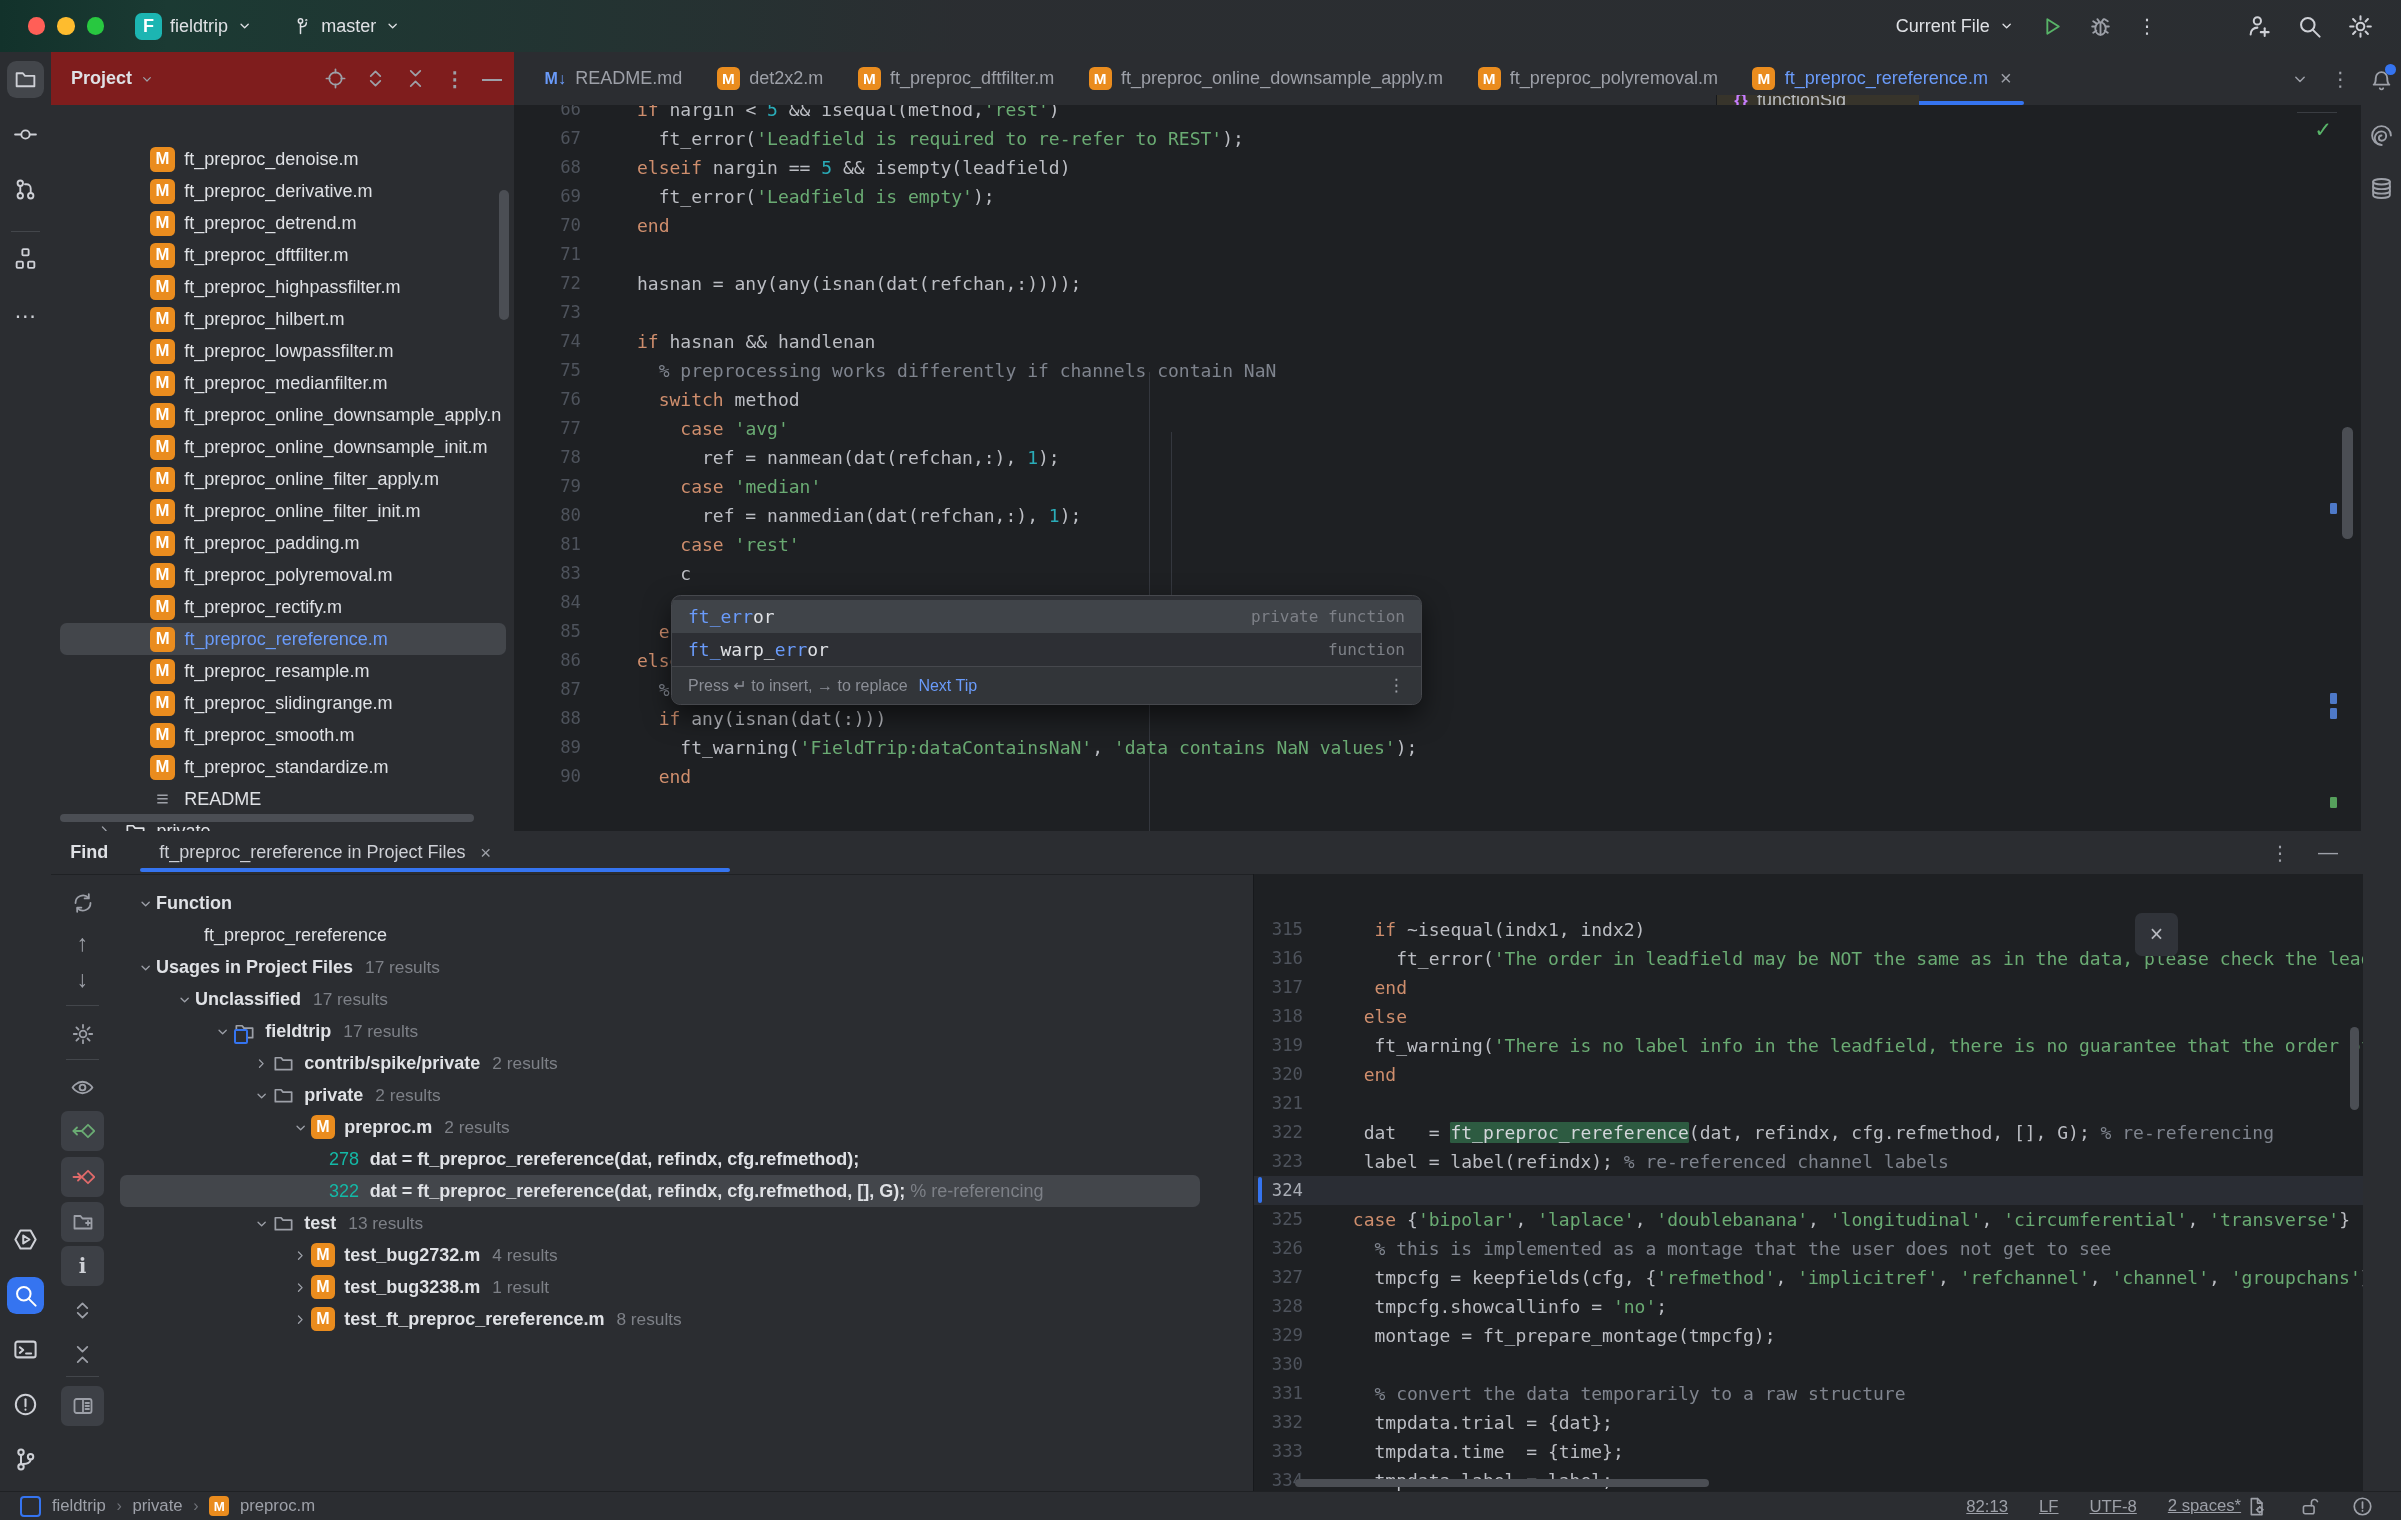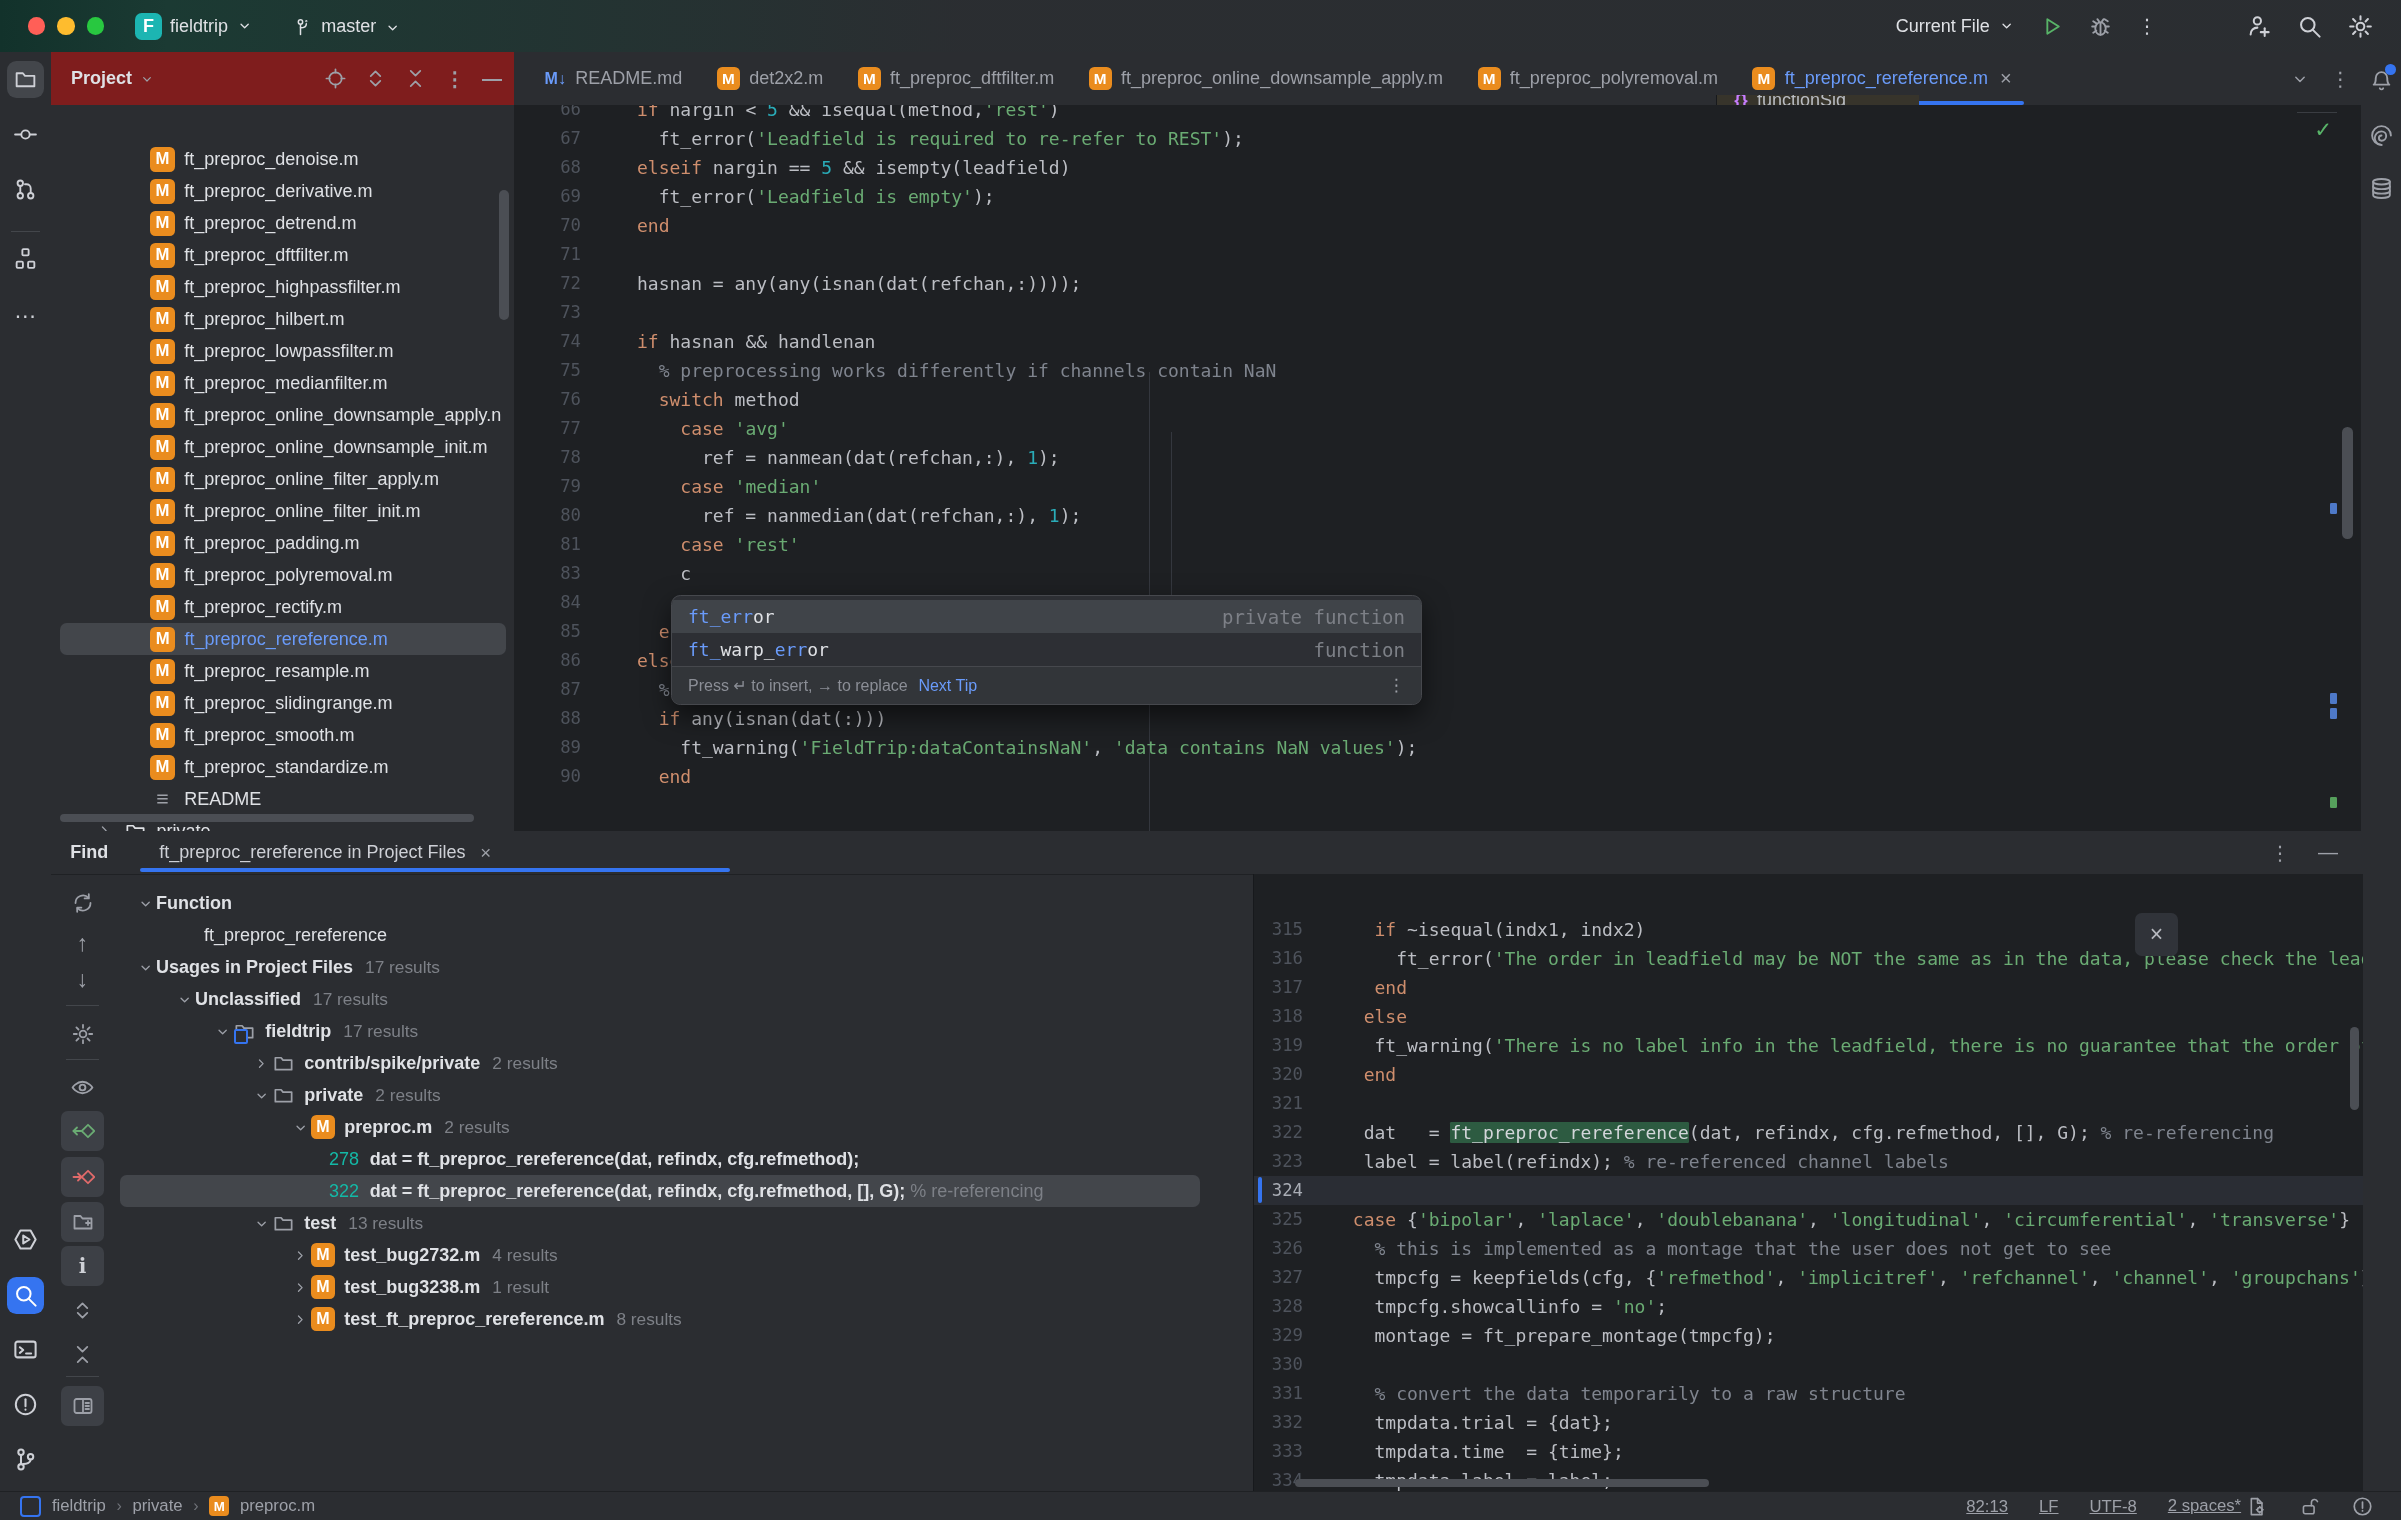--- a/index.html
+++ b/index.html
@@ -81,21 +81,21 @@
   .caret{display:inline-block;width:2px;height:21.3px;background:#ced0d6;vertical-align:middle;margin-left:0.7px;}
   .guide{position:absolute;width:1.3px;background:#34373e;}
 
   
   .popup{position:absolute;left:157px;top:490px;width:749px;background:#2d2f34;border:1.3px solid #46484d;
     border-radius:9.3px;box-shadow:0 10.7px 27px rgba(0,0,0,.55);z-index:6;overflow:hidden;}
   .pop-row{height:33px;display:flex;align-items:center;padding:0 16px;
     font-family:"DejaVu Sans Mono",monospace;font-size:18px;}
   .pop-row.sel{background:#404449;}
   .pop-name .m{color:#6a9bfa}.pop-name .p{color:#dfe1e5}
-  .pop-type{margin-left:auto;color:#7d8087;font-size:19px;}
+  .pop-type{margin-left:auto;color:#7d8087;font-size:16px;}
   .pop-foot{height:37px;background:#323539;border-top:1.3px solid #46484d;display:flex;align-items:center;
     padding:0 16px;color:#8b8e96;font-size:16px;gap:10.7px;}
   .pop-foot .tip{color:#6a9bfa;}
   .pop-foot .kebab{margin-left:auto;color:#9da0a8;font-size:17.3px;}
 
   .sb-marker{position:absolute;width:6.7px;height:10.7px;border-radius:1.3px;}
 
   
   .find-panel{position:absolute;left:51px;top:831px;right:40px;bottom:29px;background:#2b2d31;}
   .find-header{position:absolute;left:0;top:0;right:0;height:43px;border-bottom:1.3px solid #1f2124;
@@ -151,21 +151,21 @@
       <span class="tl yellow"></span>
       <span class="tl green"></span>
     </div>
     <div class="chip" style="margin-left:31px;">
       <span class="f-logo">F</span>
       <span>fieldtrip</span>
       <svg class="ic" width="17.3" height="17.3" viewBox="0 0 24 24">
           <polyline points="7,10 12,15 17,10"></polyline>
         </svg>
     </div>
-    <div class="chip" style="margin-left:40px;align-items:flex-end;">
+    <div class="chip" style="margin-left:40px;">
       <svg class="ic" width="20" height="20" viewBox="0 0 24 24">
           <circle cx="9" cy="6" r="2.6"></circle>
           <path d="M9 9v12"></path>
           <path d="M9 13c4 0 7-1.5 7-5"></path>
           <circle cx="16" cy="5" r="0.4"></circle>
         </svg>
       <span>master</span>
       <svg class="ic" width="17.3" height="17.3" viewBox="0 0 24 24">
           <polyline points="7,10 12,15 17,10"></polyline>
         </svg>

